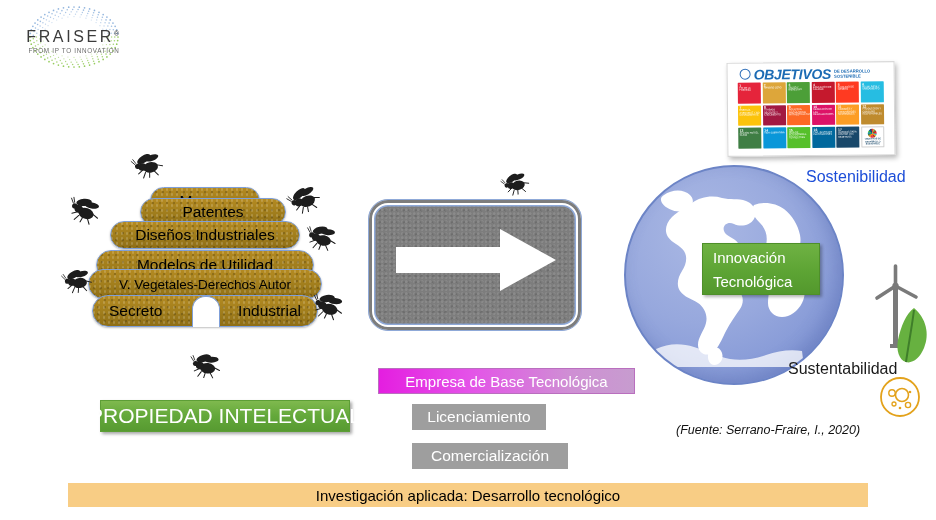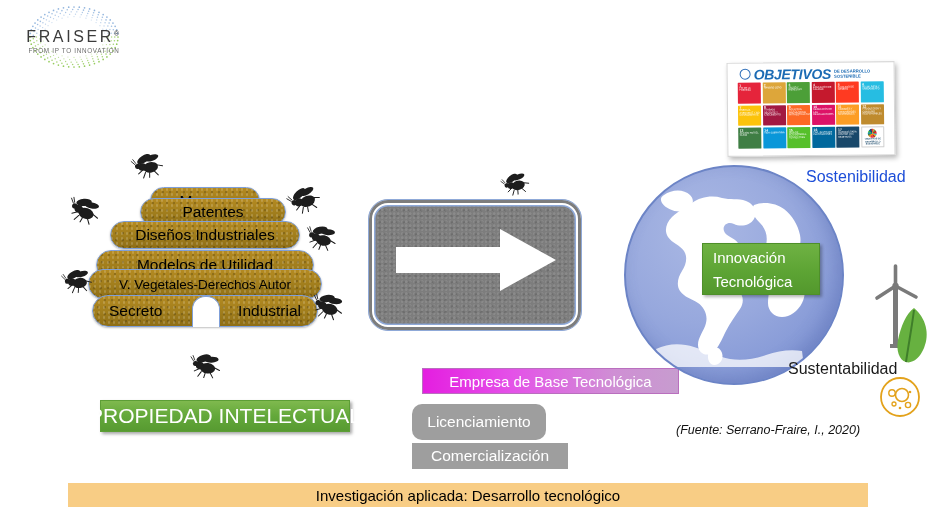--- a/index.html
+++ b/index.html
@@ -98,29 +98,29 @@
     position:absolute;left:368px;top:296px;width:212px;text-align:center;
     color:#ffffff;font-size:13.5px;white-space:nowrap;
   }
 
   
   .ebt-box{
     position:absolute;left:378px;top:368px;width:255px;height:24px;
     background:linear-gradient(90deg,#e41ee0 0%,#e452e8 35%,#cf8fd4 75%,#c79ccf 100%);
     border:1px solid #b96fbe;
     display:flex;align-items:center;justify-content:center;
-    color:#ffffff;font-size:15px;white-space:nowrap;margin-left:44px;
+    color:#ffffff;font-size:15px;white-space:nowrap;
   }
   .gray-box{
     position:absolute;
     background:#9e9e9e;
     display:flex;align-items:center;justify-content:center;
     color:#ffffff;font-size:15.5px;white-space:nowrap;
   }
-  .gray-box.g1{left:412px;top:404px;width:134px;height:36px;border-radius:10px;}
+  .gray-box.g1{left:412px;top:404px;width:134px;height:26px;}
   .gray-box.g2{left:412px;top:443px;width:156px;height:26px;}
 
   
   .globe-wrap{position:absolute;left:624px;top:165px;width:220px;height:220px;}
   .globe{
     position:absolute;left:0;top:0;width:216px;height:216px;border-radius:50%;
     background:radial-gradient(circle at 36% 30%, #aab8e4 0%, #97a8dd 45%, #8498d6 75%, #7388cd 100%);
     border:2px solid #6c84c6;
     box-shadow:inset -6px -6px 16px rgba(60,80,150,.25);
     overflow:hidden;

